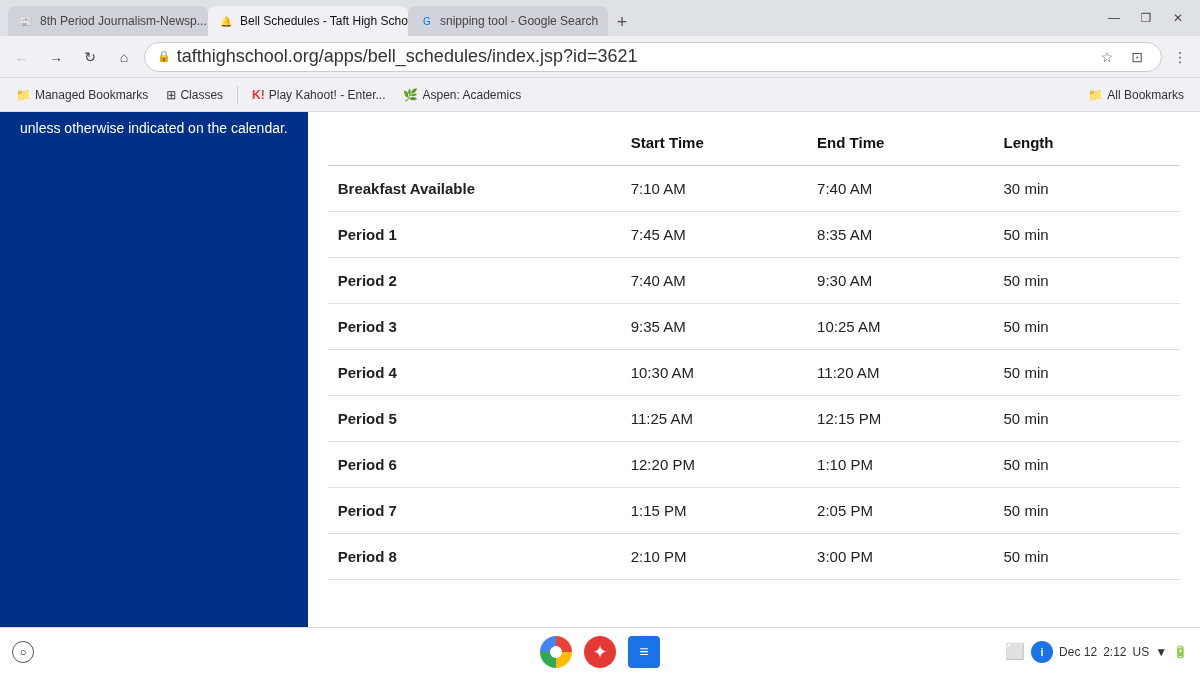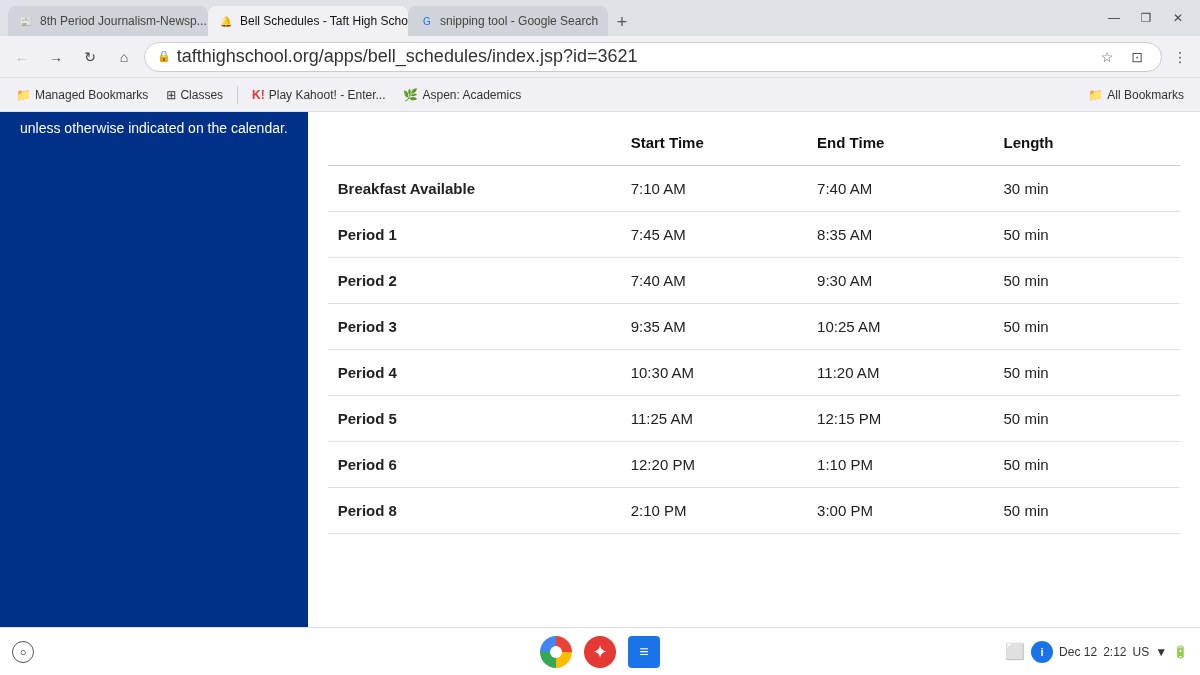--- a/index.html
+++ b/index.html
@@ -427,20 +427,26 @@
             <td class="end-time">12:15 PM</td>
             <td class="length">50 min</td>
           </tr>
           <tr>
             <td class="period-name">Period 6</td>
             <td class="start-time">12:20 PM</td>
             <td class="end-time">1:10 PM</td>
             <td class="length">50 min</td>
           </tr>
           <tr>
+            <td class="period-name">Period 7</td>
+            <td class="start-time">1:15 PM</td>
+            <td class="end-time">2:05 PM</td>
+            <td class="length">50 min</td>
+          </tr>
+          <tr>
             <td class="period-name">Period 8</td>
             <td class="start-time">2:10 PM</td>
             <td class="end-time">3:00 PM</td>
             <td class="length">50 min</td>
           </tr>
         </tbody>
     </table>
   </div>
 </div>
 

